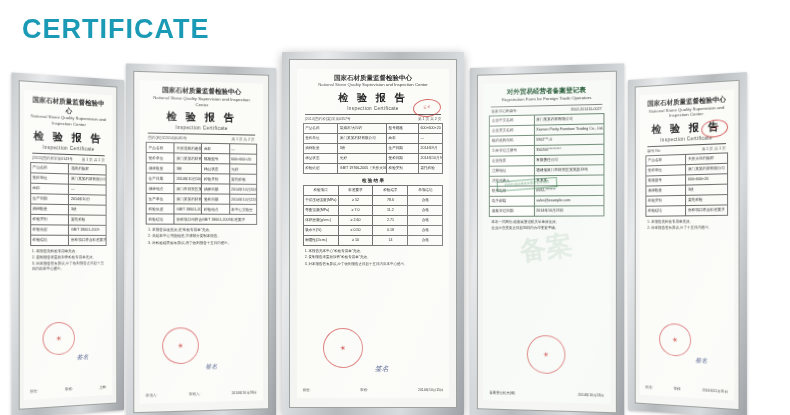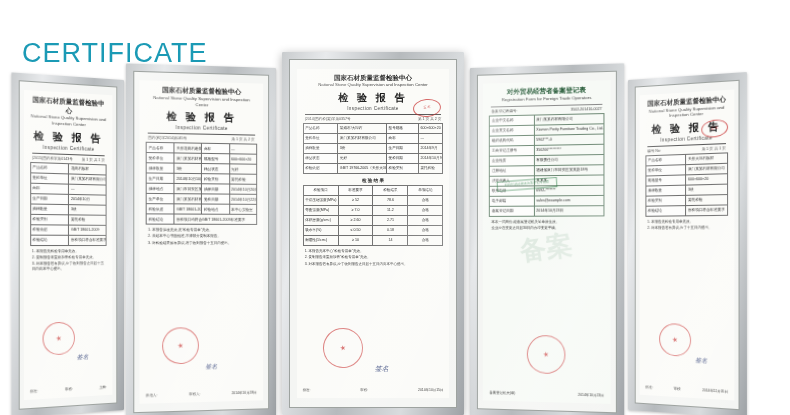--- a/index.html
+++ b/index.html
@@ -13,25 +13,24 @@
     font-family: "Liberation Sans", sans-serif;
     overflow: hidden;
     position: relative;
   }
 
   #page-title {
     position: absolute;
     left: 22px;
     top: 14px;
     font-size: 27px;
-    font-weight: normal;
+    font-weight: bold;
     letter-spacing: 1px;
     color: #1b9ab5;
     font-family: "Liberation Sans", sans-serif;
-    margin-top: 24px;
   }
 
   .stage {
     position: absolute;
     left: 0;
     top: 52px;
     width: 790px;
     height: 363px;
   }
 

